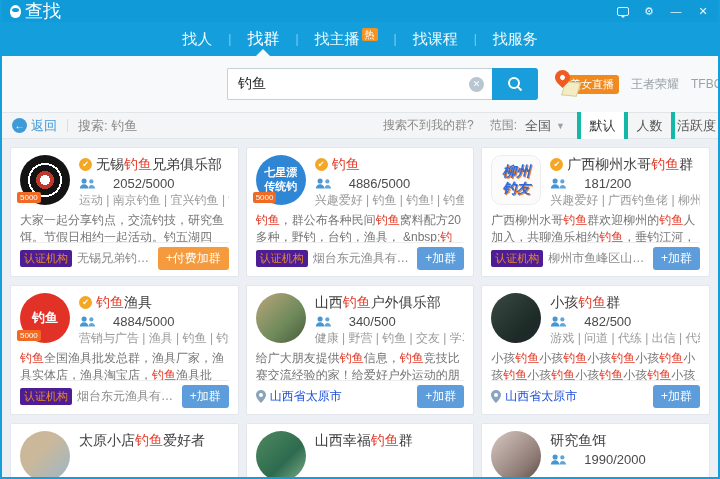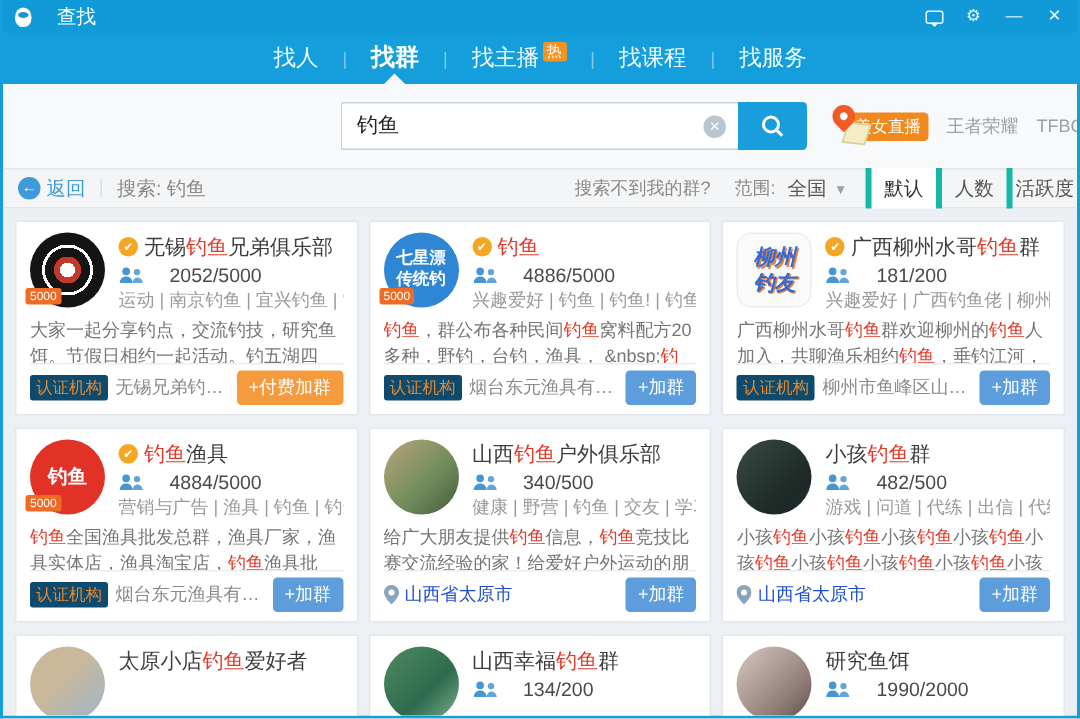--- a/index.html
+++ b/index.html
@@ -3,29 +3,29 @@
 <meta charset="utf-8">
 <style>
   html,body{margin:0;padding:0;background:#dfe3e8;font-family:"Liberation Sans","DejaVu Sans",sans-serif;}
   *{box-sizing:border-box;}
   .window{position:relative;width:720px;height:479px;background:#eceff4;overflow:hidden;
     border-left:2px solid #149fdc;border-right:2px solid #149fdc;border-bottom:2px solid #149fdc;}
   
   .titlebar{height:22px;background:#119ad8;display:flex;align-items:center;padding:0 8px;}
   .qq-logo{width:11px;height:13px;background:#fff;border-radius:50% 50% 45% 45%;position:relative;}
   .qq-logo::after{content:"";position:absolute;left:2px;top:3px;width:7px;height:4px;background:#119ad8;border-radius:50%;}
-  .win-title{color:#fff;font-size:13px;margin-left:17px;}
+  .win-title{color:#fff;font-size:18px;margin-left:4px;}
   .win-controls{margin-left:auto;display:flex;align-items:center;gap:13px;color:#eaf6fd;}
   .wc{font-size:11px;line-height:11px;cursor:default;width:14px;text-align:center;}
   .bubble{width:12px;height:9px;border:1px solid #eaf6fd;border-radius:2px;position:relative;}
   .bubble::after{content:"";position:absolute;left:2px;bottom:-3px;border-left:3px solid transparent;border-right:3px solid transparent;border-top:3px solid #eaf6fd;}
   
   .nav{height:34px;background:#149fdc;display:flex;align-items:center;justify-content:center;position:relative;}
   .tab{position:relative;height:34px;line-height:34px;padding:0 16px;color:#f2fbff;font-size:15px;cursor:pointer;white-space:nowrap;}
-  .tab.selected{font-weight:bold;font-size:16px;color:#fff;}
+  .tab.selected{font-weight:normal;font-size:16px;color:#fff;}
   .tab.selected::after{content:"";position:absolute;bottom:0;left:50%;margin-left:-7px;
     border-left:7px solid transparent;border-right:7px solid transparent;border-bottom:7px solid #f7f9fb;}
   .tab-sep{color:rgba(255,255,255,.45);font-size:12px;}
   .hot-badge{display:inline-block;background:#f39422;color:#fff;font-size:10px;line-height:13px;padding:0 3px;border-radius:2px;vertical-align:6px;margin-left:2px;font-weight:normal;}
   
   .search-sec{height:56px;background:#f7f9fb;display:flex;align-items:center;padding-left:225px;}
   .search-box{position:relative;display:flex;align-items:center;}
   .search-input{width:265px;height:32px;border:1px solid #c6d2da;border-right:none;border-radius:2px 0 0 2px;
     padding:0 30px 0 10px;font-size:14px;color:#222;background:#fff;outline:none;font-family:inherit;}
   .clear-btn{position:absolute;right:54px;width:15px;height:15px;border-radius:50%;background:#b9c6cf;color:#fff;
@@ -79,21 +79,21 @@
   .head-info{flex:1;min-width:0;}
   .title-row{display:flex;align-items:center;gap:4px;height:19px;}
   .medal{width:13px;height:13px;border-radius:50%;background:#f5a623;color:#fff;font-size:8px;line-height:13px;text-align:center;flex-shrink:0;}
   .g-title{font-size:14px;color:#3d3d3d;white-space:nowrap;overflow:hidden;}
   .member-row{display:flex;align-items:center;gap:17px;height:18px;}
   .member-count{font-size:13px;color:#4a4a4a;}
   .tag-row{font-size:12px;color:#9a9a9a;height:17px;white-space:nowrap;overflow:hidden;}
   .g-desc{margin-top:3px;font-size:12px;color:#757575;line-height:17px;height:34px;overflow:hidden;}
   .kw{color:#e23a28;}
   .card-foot{margin-top:auto;border-top:1px solid #ededed;padding-top:5px;display:flex;align-items:center;min-height:26px;}
-  .cert-badge{background:#0c4a6e;color:#e8872b;font-size:11px;padding:1px 4px;border-radius:2px;margin-right:5px;flex-shrink:0;}
+  .cert-badge{background:#4c1d95;color:#e8872b;font-size:11px;padding:1px 4px;border-radius:2px;margin-right:5px;flex-shrink:0;}
   .cert-badge:empty{display:none;}
   .pin-icon{margin-right:4px;display:inline-flex;flex-shrink:0;}
   .foot-text{font-size:12px;color:#8a8a8a;white-space:nowrap;overflow:hidden;text-overflow:ellipsis;}
   .foot-text.loc-text{color:#1d4ed8;}
   .join-btn{margin-left:auto;background:#5d9ddb;color:#fff;font-size:12px;padding:3px 8px;border-radius:3px;border:none;cursor:pointer;white-space:nowrap;flex-shrink:0;font-family:inherit;}
   .join-btn.orange{background:#f59b3e;}
   .watermark{position:absolute;right:8px;bottom:14px;font-size:26px;color:rgba(150,150,150,.5);letter-spacing:2px;pointer-events:none;z-index:5;}
 </style>
 </head>
 <body>
@@ -398,29 +398,20 @@
         <div class="avatar av7">
           <span class="av-text"></span>
         </div>
 
       </div>
       <div class="head-info">
         <div class="title-row">
 
           <span class="g-title">山西幸福<span class="kw">钓鱼</span>群</span>
         </div>
-        <div class="member-row">
-          <svg width="17" height="13" viewBox="0 0 20 14" fill="#4596d2">
-            <circle cx="6" cy="4" r="3"></circle>
-            <path d="M1 13c0-3 2.2-5 5-5s5 2 5 5z"></path>
-            <circle cx="14.5" cy="4.5" r="2.5" opacity=".85"></circle>
-            <path d="M11 13c.3-2.6 1.6-4.3 3.8-4.3 2.3 0 3.9 1.8 4.2 4.3z" opacity=".85"></path>
-          </svg>
-          <span class="member-count">134/200</span>
-        </div>
         <div class="tag-row"></div>
       </div>
     </div>
 
   </div>
         <div class="card">
     <div class="card-head">
       <div class="avatar-wrap">
         <div class="avatar av8">
           <span class="av-text"></span>

